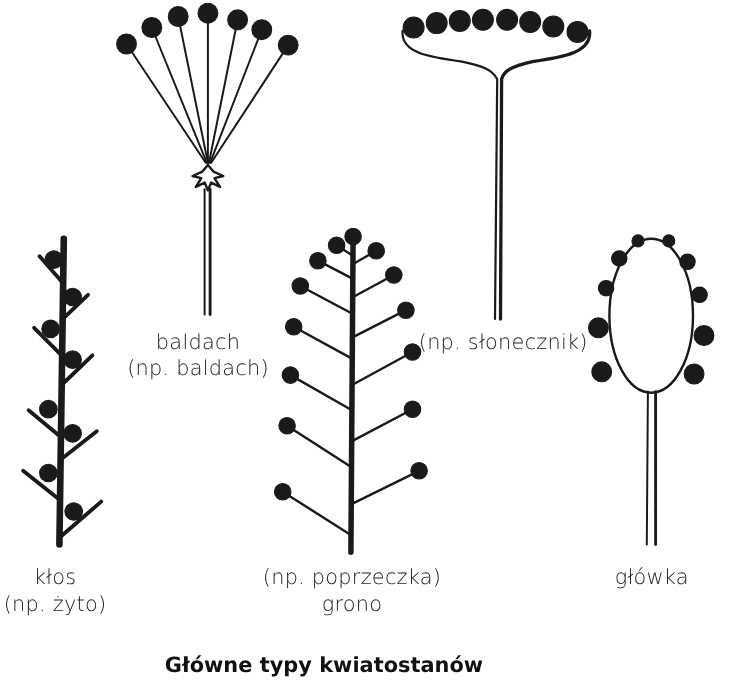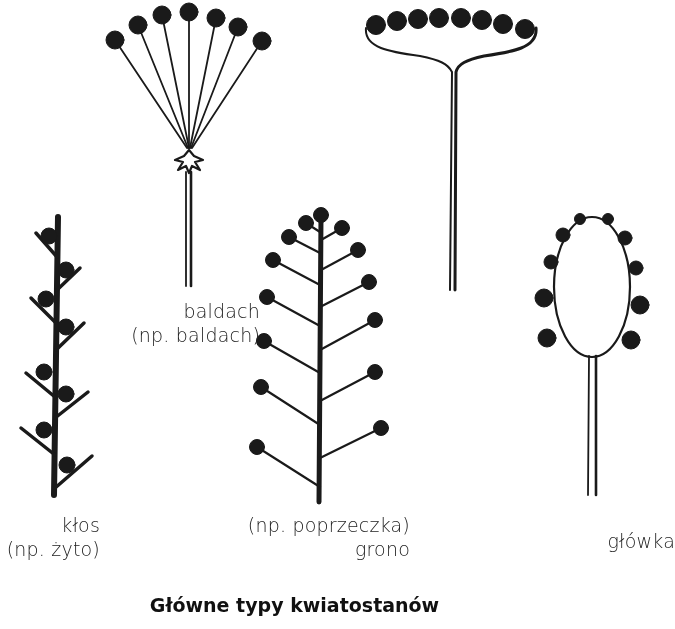--- a/index.html
+++ b/index.html
@@ -1,18 +1,18 @@
 <!DOCTYPE html>
 <html><head>
 <meta charset="utf-8">
 <style>
   html, body { margin: 0; padding: 0; background: #ffffff; }
   body { width: 675px; height: 629px; position: relative; overflow: hidden; font-family: "DejaVu Sans", sans-serif; }
   svg { position: absolute; left: 0; top: 0; }
-  .label { position: absolute; text-align: right; color: #222; font-size: 19px; line-height: 24px; font-family: "DejaVu Sans", sans-serif; font-weight: 300; letter-spacing: 0.2px; }
+  .label { position: absolute; text-align: center; color: #222; font-size: 19px; line-height: 24px; font-family: "DejaVu Sans", sans-serif; font-weight: 300; letter-spacing: 0.2px; }
   .label div { white-space: nowrap; }
   .title { position: absolute; left: 0; width: 589px; top: 594px; text-align: center; font-size: 19px; font-weight: bold; color: #111; font-family: "DejaVu Sans", sans-serif; }
 </style>
 </head>
 <body>
 
 <svg width="675" height="629" viewBox="0 0 675 629">
   <g stroke="#1a1a1a" fill="#1a1a1a" stroke-linecap="round">
 
     <g>
@@ -125,29 +125,30 @@
     </g>
   </g>
 </svg>
 
 <div class="label" style="left:100px; width:160px; top:299px;">
   <div>baldach</div>
   <div>(np. baldach)</div>
 </div>
 
 <div class="label" style="left:375px; width:165px; top:299px;">
+  <div>(np. słonecznik)</div>
 </div>
 
 <div class="label" style="left:0px; width:100px; top:513px;">
   <div>kłos</div>
   <div>(np. żyto)</div>
 </div>
 
 <div class="label" style="left:230px; width:180px; top:513px;">
   <div>(np. poprzeczka)</div>
   <div>grono</div>
 </div>
 
-<div class="label" style="left:510px; width:165px; top:513px;margin-top:16px;">
+<div class="label" style="left:510px; width:165px; top:513px;">
   <div>główka</div>
 </div>
 
 <div class="title">Główne typy kwiatostanów</div>
 
 </body></html>

